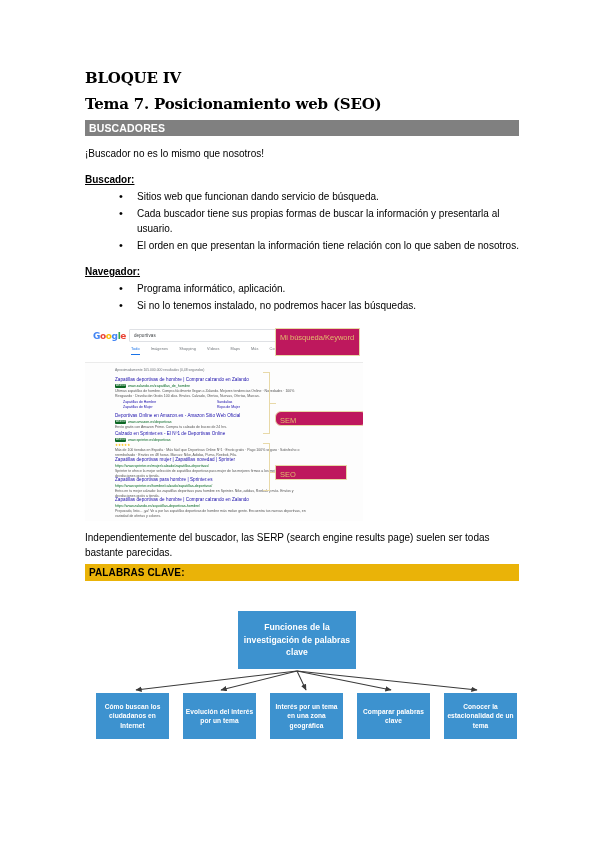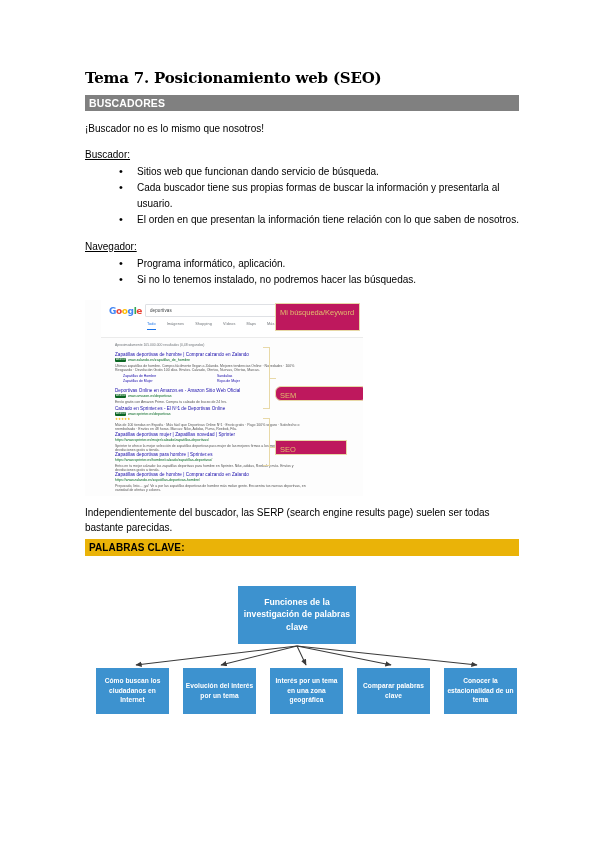--- a/index.html
+++ b/index.html
@@ -70,21 +70,21 @@
 
   
   .para {
     font-size: 10px;
     line-height: 15px;
     margin: 10px 0 0 0;
   }
   .para.tight { margin-top: 9px; }
   .sub-head {
     font-size: 10px;
-    font-weight: normal;
+    font-weight: bold;
     text-decoration: underline;
     margin: 13px 0 4px 0;
   }
   ul.bullets {
     margin: 0 0 0 0;
     padding: 0 0 0 34px;
     list-style: none;
   }
   ul.bullets li {
     font-size: 10px;
@@ -113,21 +113,21 @@
   .serp-shot {
     position: absolute;
     left: 0; top: 0;
     width: 278px;
     height: 196px;
     background: #fdfdfd;
     overflow: hidden;
   }
   .serp-topbar {
     position: absolute;
-    left: 16px; top: 0;
+    left: 0; top: 0;
     width: 278px;
     height: 38px;
     background: #ffffff;
     border-bottom: 1px solid #ebebeb;
   }
   .g-logo {
     position: absolute;
     left: 8px; top: 6px;
     font-family: "DejaVu Sans", sans-serif;
     font-size: 9px;
@@ -329,20 +329,21 @@
   .nc1 { left: 98px; }
   .nc2 { left: 185px; }
   .nc3 { left: 272px; }
   .nc4 { left: 359px; }
 </style>
 </head>
 <body>
 
 <div class="page">
 
+  <h1 class="doc-title">BLOQUE IV</h1>
   <h2 class="doc-subtitle">Tema 7. Posicionamiento web (SEO)</h2>
 
   <div class="band-dark">BUSCADORES</div>
 
   <p class="para">¡Buscador no es lo mismo que nosotros!</p>
 
   <div class="sub-head">Buscador:</div>
   <ul class="bullets">
     <li>Sitios web que funcionan dando servicio de búsqueda.</li>
     <li>Cada buscador tiene sus propias formas de buscar la información y presentarla al usuario.</li>

